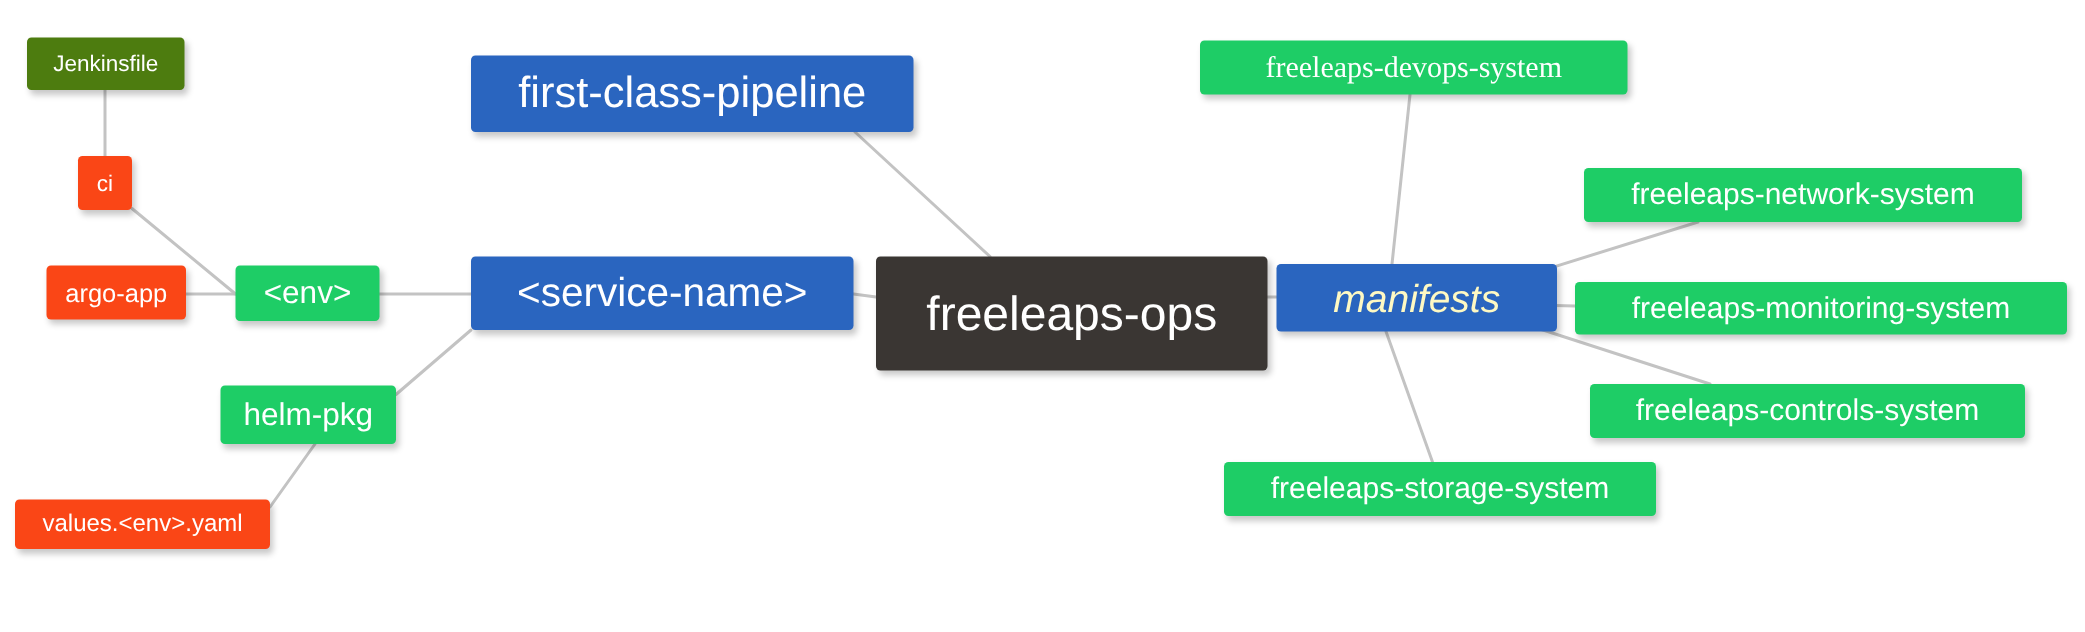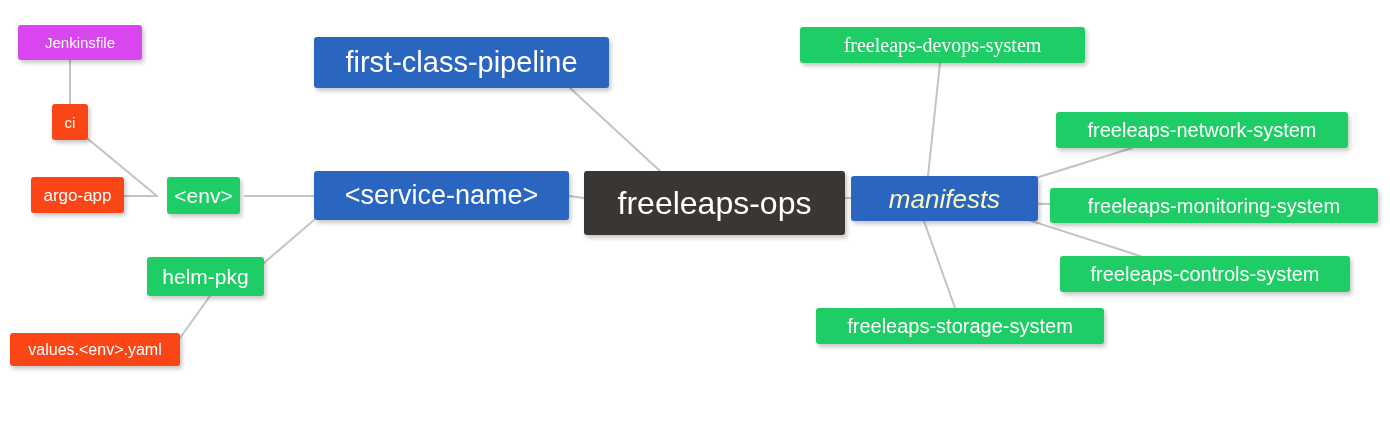--- a/index.html
+++ b/index.html
@@ -60,45 +60,45 @@
       <line x1="570" y1="88" x2="660" y2="171" stroke="#c3c3c3" stroke-width="2" stroke-linecap="round"></line>
       <line x1="569" y1="196" x2="584" y2="198" stroke="#c3c3c3" stroke-width="2" stroke-linecap="round"></line>
       <line x1="845" y1="198" x2="851" y2="198" stroke="#c3c3c3" stroke-width="2" stroke-linecap="round"></line>
       <line x1="928" y1="176" x2="940" y2="63" stroke="#c3c3c3" stroke-width="2" stroke-linecap="round"></line>
       <line x1="1010" y1="186" x2="1132" y2="148" stroke="#c3c3c3" stroke-width="2" stroke-linecap="round"></line>
       <line x1="1010" y1="203" x2="1050" y2="204" stroke="#c3c3c3" stroke-width="2" stroke-linecap="round"></line>
       <line x1="1010" y1="214" x2="1140" y2="256" stroke="#c3c3c3" stroke-width="2" stroke-linecap="round"></line>
       <line x1="924" y1="221" x2="955" y2="308" stroke="#c3c3c3" stroke-width="2" stroke-linecap="round"></line>
     </svg>
   <div id="node-layer">
-      <div class="node" style="left: 18px; top: 25px; width: 124px; height: 35px; background: #d946ef; font-size: 15px; color: rgb(255, 255, 255);">
+      <div class="node" style="left: 18px; top: 25px; width: 105px; height: 35px; background: #4d7c0f; font-size: 15px; color: rgb(255, 255, 255);">
         <span class="node-label">Jenkinsfile</span>
       </div>
       <div class="node" style="left: 52px; top: 104px; width: 36px; height: 36px; background: rgb(250, 70, 22); font-size: 15px; color: rgb(255, 255, 255); align-items: center;">
         <span class="node-label">ci</span>
       </div>
       <div class="node" style="left: 31px; top: 177px; width: 93px; height: 36px; background: rgb(250, 70, 22); font-size: 17px; color: rgb(255, 255, 255);">
         <span class="node-label">argo-app</span>
       </div>
-      <div class="node" style="left: 157px; top: 177px; width: 73px; height: 37px; background: rgb(30, 205, 102); font-size: 21px; color: rgb(255, 255, 255); margin-left: 10px;">
+      <div class="node" style="left: 157px; top: 177px; width: 96px; height: 37px; background: rgb(30, 205, 102); font-size: 21px; color: rgb(255, 255, 255);">
         <span class="node-label">&lt;env&gt;</span>
       </div>
       <div class="node" style="left: 147px; top: 257px; width: 117px; height: 39px; background: rgb(30, 205, 102); font-size: 21px; color: rgb(255, 255, 255);">
         <span class="node-label">helm-pkg</span>
       </div>
       <div class="node" style="left: 10px; top: 333px; width: 170px; height: 33px; background: rgb(250, 70, 22); font-size: 16px; color: rgb(255, 255, 255);">
         <span class="node-label">values.&lt;env&gt;.yaml</span>
       </div>
       <div class="node" style="left: 314px; top: 37px; width: 295px; height: 51px; background: rgb(42, 101, 191); font-size: 29px; color: rgb(255, 255, 255);">
         <span class="node-label">first-class-pipeline</span>
       </div>
       <div class="node" style="left: 314px; top: 171px; width: 255px; height: 49px; background: rgb(42, 101, 191); font-size: 27px; color: rgb(255, 255, 255);">
         <span class="node-label">&lt;service-name&gt;</span>
       </div>
-      <div class="node" style="left: 584px; top: 171px; width: 261px; height: 64px; background: rgb(58, 54, 51); font-size: 32px; color: rgb(255, 255, 255);">
+      <div class="node" style="left: 584px; top: 171px; width: 261px; height: 76px; background: rgb(58, 54, 51); font-size: 32px; color: rgb(255, 255, 255);">
         <span class="node-label">freeleaps-ops</span>
       </div>
       <div class="node" style="left: 851px; top: 176px; width: 187px; height: 45px; background: rgb(42, 101, 191); font-size: 26px; color: #fef9c3; font-style: italic;">
         <span class="node-label">manifests</span>
       </div>
       <div class="node" style="left: 800px; top: 27px; width: 285px; height: 36px; background: rgb(30, 205, 102); font-size: 20px; color: rgb(255, 255, 255); font-family: Liberation Serif, serif;">
         <span class="node-label">freeleaps-devops-system</span>
       </div>
       <div class="node" style="left: 1056px; top: 112px; width: 292px; height: 36px; background: rgb(30, 205, 102); font-size: 20px; color: rgb(255, 255, 255);">
         <span class="node-label">freeleaps-network-system</span>

